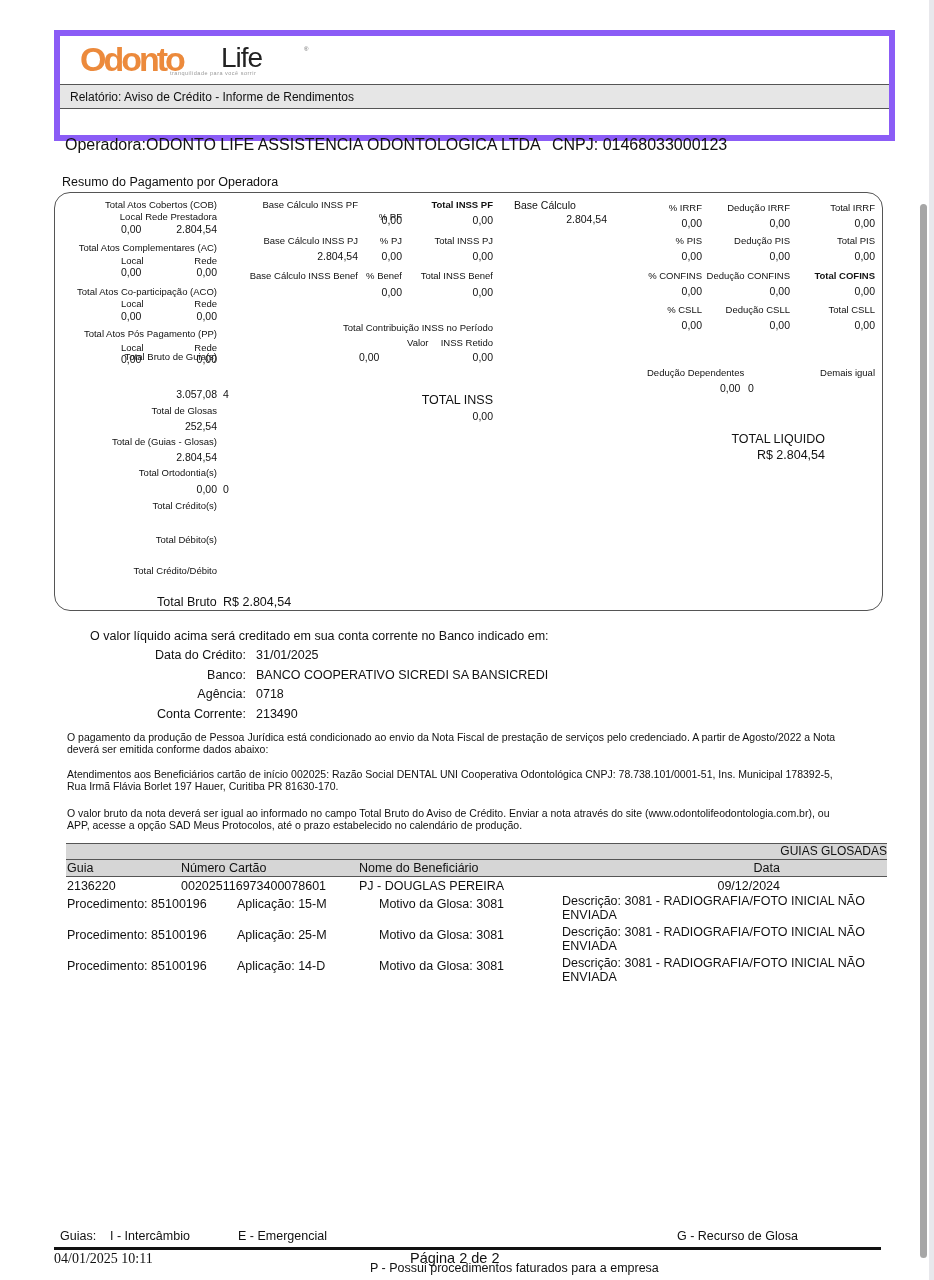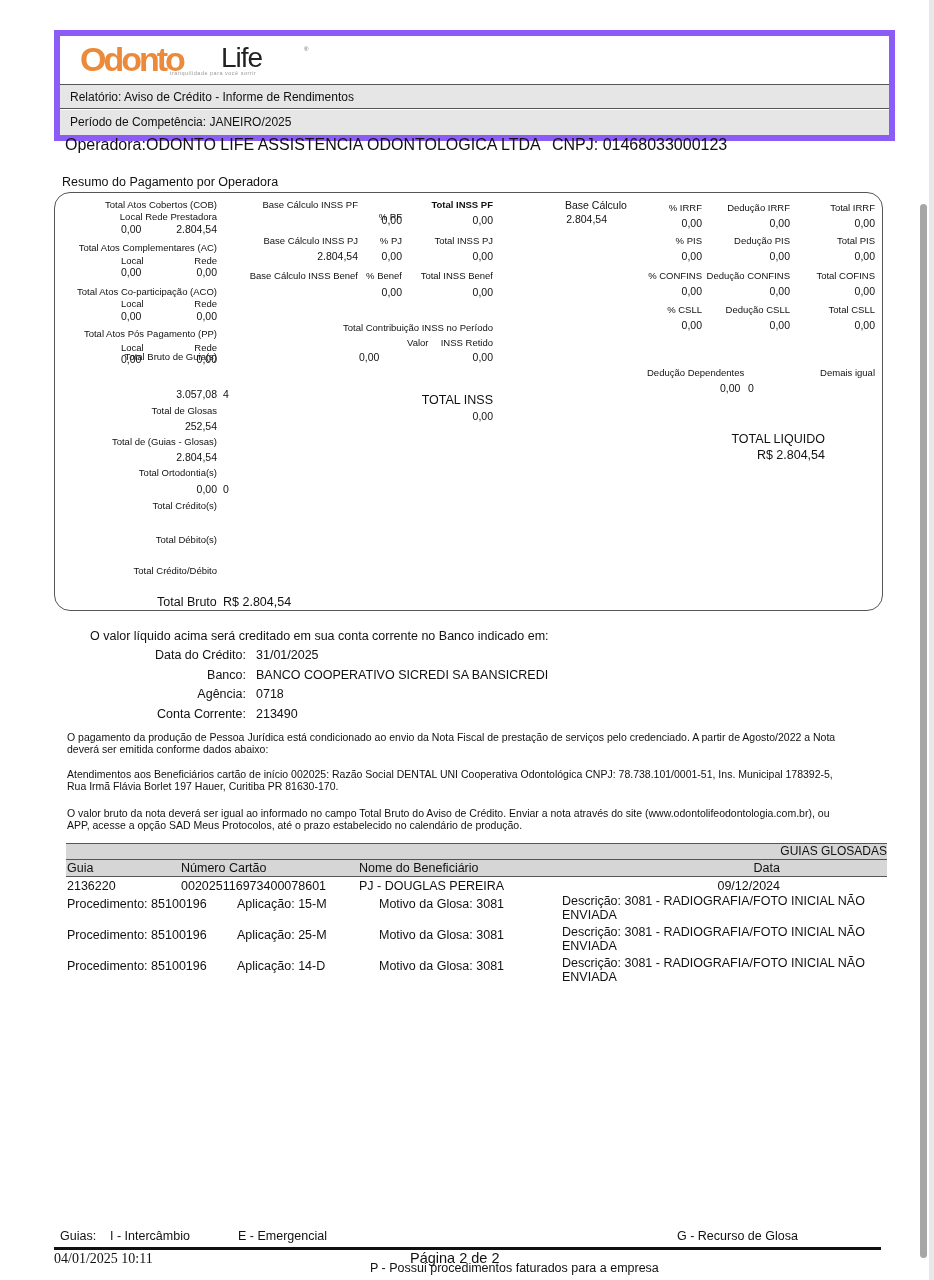--- a/index.html
+++ b/index.html
@@ -37,21 +37,20 @@
 <body>
 
 <div class="hdr-frame">
   <div class="logo-box">
     <span class="logo-odonto">Odonto</span>
     <span class="logo-life">Life</span>
     <span class="logo-tm">®</span>
     <span class="logo-tag">tranquilidade para você sorrir</span>
   </div>
   <div class="gray-row r1">Relatório:  Aviso de Crédito - Informe de Rendimentos</div>
-  <div class="gray-row r2">Período de Competência:  JANEIRO/2025</div>
 </div>
 
 <div class="abs" style="left:65px;top:136px;font-size:16px;">Operadora:ODONTO LIFE ASSISTENCIA ODONTOLOGICA LTDA</div>
 <div class="abs" style="left:552px;top:136px;font-size:16px;">CNPJ: 01468033000123</div>
 
 <div class="abs f12" style="left:62px;top:175px;">Resumo do Pagamento por Operadora</div>
 
 <div class="summary-box"></div>
 
 <div class="abs f9 r" style="left:60px;width:157px;top:199px;">Total Atos Cobertos (COB)</div>
@@ -119,40 +118,40 @@
 
 <div class="abs f9 r" style="left:320px;width:173px;top:322px;">Total Contribuição INSS no Período</div>
 <div class="abs f9" style="left:359px;top:337px;margin-left:48px;">Valor</div>
 <div class="abs f9 r" style="left:420px;width:73px;top:337px;">INSS Retido</div>
 <div class="abs f10" style="left:359px;top:351px;">0,00</div>
 <div class="abs f10 r" style="left:420px;width:73px;top:351px;">0,00</div>
 
 <div class="abs f12 r" style="left:380px;width:113px;top:393px;">TOTAL INSS</div>
 <div class="abs f10 r" style="left:420px;width:73px;top:410px;">0,00</div>
 
-<div class="abs f10" style="left:565px;top:199px;">Base Cálculo</div>
+<div class="abs f10" style="left:514px;top:199px;">Base Cálculo</div>
 <div class="abs f10 r" style="left:540px;width:67px;top:213px;">2.804,54</div>
 
 <div class="abs f9 r" style="left:640px;width:62px;top:202px;">% IRRF</div>
 <div class="abs f9 r" style="left:700px;width:90px;top:202px;">Dedução IRRF</div>
 <div class="abs f9 r" style="left:800px;width:75px;top:202px;">Total IRRF</div>
 <div class="abs f10 r" style="left:640px;width:62px;top:217px;">0,00</div>
 <div class="abs f10 r" style="left:700px;width:90px;top:217px;">0,00</div>
 <div class="abs f10 r" style="left:800px;width:75px;top:217px;">0,00</div>
 
 <div class="abs f9 r" style="left:640px;width:62px;top:235px;">% PIS</div>
 <div class="abs f9 r" style="left:700px;width:90px;top:235px;">Dedução PIS</div>
 <div class="abs f9 r" style="left:800px;width:75px;top:235px;">Total PIS</div>
 <div class="abs f10 r" style="left:640px;width:62px;top:250px;">0,00</div>
 <div class="abs f10 r" style="left:700px;width:90px;top:250px;">0,00</div>
 <div class="abs f10 r" style="left:800px;width:75px;top:250px;">0,00</div>
 
 <div class="abs f9 r" style="left:630px;width:72px;top:270px;">% CONFINS</div>
 <div class="abs f9 r" style="left:700px;width:90px;top:270px;">Dedução CONFINS</div>
-<div class="abs f9 r" style="left:800px;width:75px;top:270px;">Total COFINS</div>
+<div class="abs f9 r" style="left:800px;width:75px;top:270px;font-weight:bold;">Total COFINS</div>
 <div class="abs f10 r" style="left:640px;width:62px;top:285px;">0,00</div>
 <div class="abs f10 r" style="left:700px;width:90px;top:285px;">0,00</div>
 <div class="abs f10 r" style="left:800px;width:75px;top:285px;">0,00</div>
 
 <div class="abs f9 r" style="left:640px;width:62px;top:304px;">% CSLL</div>
 <div class="abs f9 r" style="left:700px;width:90px;top:304px;">Dedução CSLL</div>
 <div class="abs f9 r" style="left:800px;width:75px;top:304px;">Total CSLL</div>
 <div class="abs f10 r" style="left:640px;width:62px;top:319px;">0,00</div>
 <div class="abs f10 r" style="left:700px;width:90px;top:319px;">0,00</div>
 <div class="abs f10 r" style="left:800px;width:75px;top:319px;">0,00</div>

